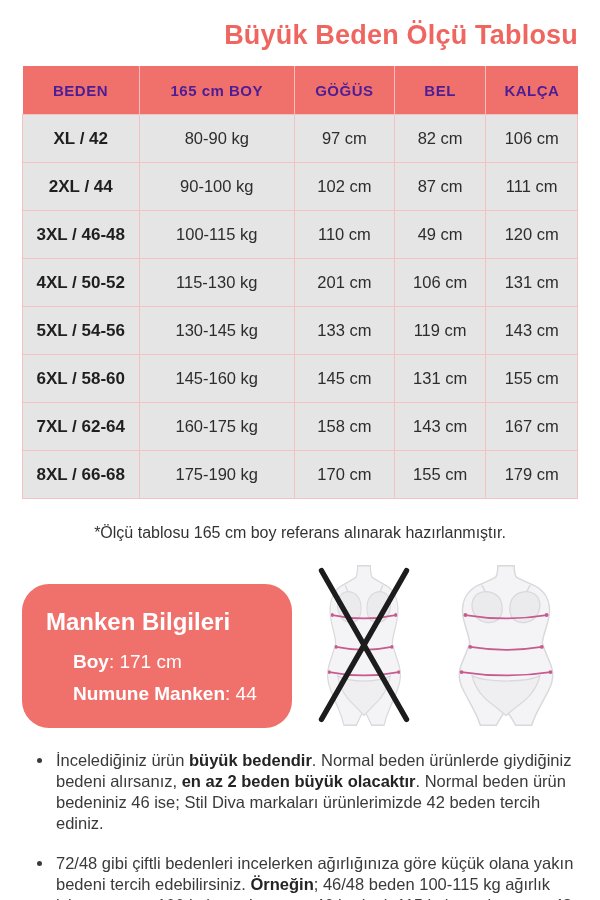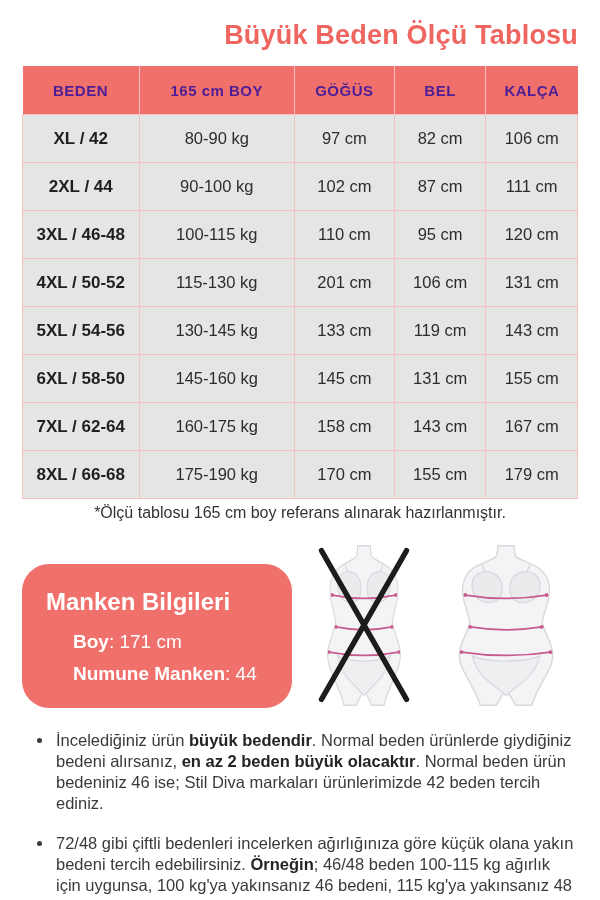--- a/index.html
+++ b/index.html
@@ -25,21 +25,21 @@
     background:#e5e5e5; color:#2d2d2d; text-align:center;
     font-size:16.5px; height:45px; border:1px solid #f2c3c0;
   }
   .size-table td.size-col { font-weight:bold; color:#1f1f1f; font-size:17px; }
   .size-table col.c1 { width:21%; }
   .size-table col.c2 { width:28%; }
   .size-table col.c3 { width:18%; }
   .size-table col.c4 { width:16.5%; }
   .size-table col.c5 { width:16.5%; }
 
-  .note { margin:5px 0 0; text-align:center; font-size:16px; color:#333333; }
+  .note { margin:25px 0 0; text-align:center; font-size:16px; color:#333333; }
 
   .info-row { display:flex; align-items:flex-end; margin-top:12px; }
   .model-box {
     background:#f0716c; color:#ffffff; border-radius:27px;
     width:270px; box-sizing:border-box; padding:24px 24px 22px; flex-shrink:0;
   }
   .model-box h2 { margin:0 0 14px; font-size:24px; font-weight:bold; }
   .model-line { margin:7px 0 0; font-size:19px; line-height:1.28; }
   .model-line b { font-weight:bold;margin-left:27px; }
 
@@ -89,39 +89,39 @@
           <td class="size-col">2XL / 44</td>
           <td>90-100 kg</td>
           <td>102 cm</td>
           <td>87 cm</td>
           <td>111 cm</td>
         </tr>
         <tr>
           <td class="size-col">3XL / 46-48</td>
           <td>100-115 kg</td>
           <td>110 cm</td>
-          <td>95 cm</td>
+          <td>49 cm</td>
           <td>120 cm</td>
         </tr>
         <tr>
           <td class="size-col">4XL / 50-52</td>
           <td>115-130 kg</td>
           <td>201 cm</td>
           <td>106 cm</td>
           <td>131 cm</td>
         </tr>
         <tr>
           <td class="size-col">5XL / 54-56</td>
           <td>130-145 kg</td>
           <td>133 cm</td>
           <td>119 cm</td>
           <td>143 cm</td>
         </tr>
         <tr>
-          <td class="size-col">6XL / 58-50</td>
+          <td class="size-col">6XL / 58-60</td>
           <td>145-160 kg</td>
           <td>145 cm</td>
           <td>131 cm</td>
           <td>155 cm</td>
         </tr>
         <tr>
           <td class="size-col">7XL / 62-64</td>
           <td>160-175 kg</td>
           <td>158 cm</td>
           <td>143 cm</td>

